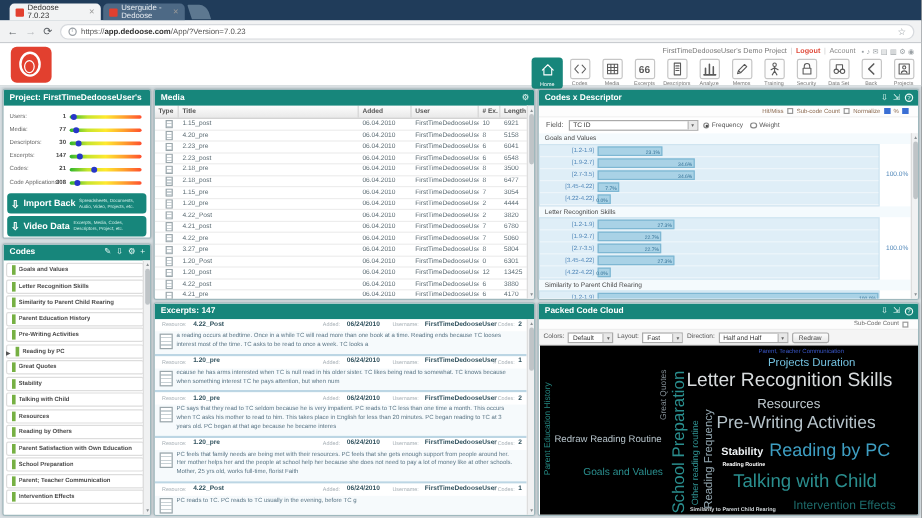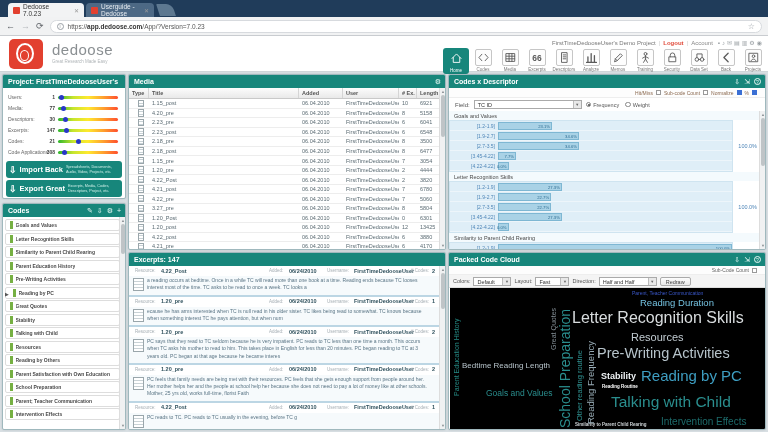--- a/index.html
+++ b/index.html
@@ -151,24 +151,20 @@
       <span id="url-text">https://<b>app.dedoose.com</b>/App/?Version=7.0.23</span>
       <span class="star" style="margin-left:auto;">☆</span>
     </div>
   </div>
 
   <div id="appheader">
     <div id="logo">
       <div class="ring1"></div>
       <div class="ring2"></div>
     </div>
-    <div id="brand">
-      <div class="name">dedoose</div>
-      <div class="tag">Great Research Made Easy</div>
-    </div>
     <div id="account-line">
       <span class="proj">FirstTimeDedooseUser's Demo Project</span>
       <span class="sep">|</span>
       <span class="logout">Logout</span>
       <span class="sep">|</span>
       <span>Account</span>
       <span id="account-icons"><span class="mini-ico" style="margin-left: 2px;">▪</span><span class="mini-ico" style="margin-left: 2px;">♪</span><span class="mini-ico" style="margin-left: 2px;">✉</span><span class="mini-ico" style="margin-left: 2px;">▤</span><span class="mini-ico" style="margin-left: 2px;">▥</span><span class="mini-ico" style="margin-left: 2px;">⚙</span><span class="mini-ico" style="margin-left: 2px;">◉</span></span>
     </div>
     <div id="navbar">
         <div class="nav-item active">
@@ -321,21 +317,21 @@
           </div>
         </div>
       </div>
     <div class="big-btn">
       <span class="dl">⇩</span>
       <span class="bmain">Import Back</span>
       <span class="bdesc">Spreadsheets, Documents, Audio, Video, Projects, etc.</span>
     </div>
     <div class="big-btn">
       <span class="dl">⇩</span>
-      <span class="bmain">Export Great</span>
+      <span class="bmain">Video Data</span>
       <span class="bdesc">Excerpts, Media, Codes, Descriptors, Project, etc.</span>
     </div>
   </div>
 
   <div class="panel" id="codes-panel">
     <div class="ptitle">
       <span>Codes</span>
       <span class="picons" id="codes-icons">
           <span>✎</span>
           <span>⇩</span>
@@ -857,33 +853,33 @@
         <span>Fast</span><span class="caret">▼</span>
       </div>
       <span class="clabel">Direction:</span>
       <div class="select" style="width:58px;">
         <span>Half and Half</span><span class="caret">▼</span>
       </div>
       <button class="btn">Redraw</button>
     </div>
     <div id="cloud">
         <span style="left: 182px; top: 3px; font-size: 5px; color: rgb(58, 87, 200);">Parent, Teacher Communication</span>
-        <span style="left: 190px; top: 10px; font-size: 9.5px; color: rgb(116, 194, 224);">Reading Duration</span>
+        <span style="left: 190px; top: 10px; font-size: 9.5px; color: rgb(116, 194, 224);">Projects Duration</span>
         <span style="left: 122px; top: 22px; font-size: 16px; color: rgb(216, 220, 222);">Letter Recognition Skills</span>
         <span style="left: 181px; top: 44px; font-size: 11px; color: rgb(194, 204, 210);">Resources</span>
         <span style="left: 147px; top: 58px; font-size: 14.5px; color: rgb(182, 195, 202);">Pre-Writing Activities</span>
         <span style="left: 151px; top: 84px; font-size: 9px; color: rgb(238, 242, 244); font-weight: bold;">Stability</span>
         <span style="left: 191px; top: 80px; font-size: 15px; color: rgb(62, 158, 194);">Reading by PC</span>
         <span style="left: 152px; top: 97px; font-size: 4.5px; color: rgb(255, 255, 255); font-weight: bold;">Reading Routine</span>
         <span style="left: 161px; top: 106px; font-size: 15.5px; color: rgb(42, 142, 142);">Talking with Child</span>
         <span style="left: 211px; top: 129px; font-size: 10px; color: rgb(29, 107, 107);">Intervention Effects</span>
         <span style="left: 125px; top: 135px; font-size: 4.5px; color: rgb(208, 214, 217); font-weight: bold;">Similarity to Parent Child Rearing</span>
         <span class="vert" style="left: 108px; top: 140px; font-size: 14px; color: rgb(42, 142, 142);">School Preparation</span>
         <span class="vert" style="left: 126px; top: 133px; font-size: 7.5px; color: rgb(47, 146, 146);">Other reading routine</span>
         <span class="vert" style="left: 136px; top: 136px; font-size: 9.5px; color: rgb(151, 171, 181);">Reading Frequency</span>
         <span class="vert" style="left: 100px; top: 62px; font-size: 7px; color: rgb(130, 141, 148);">Great Quotes</span>
         <span class="vert" style="left: 3px; top: 108px; font-size: 7px; color: rgb(37, 139, 133);">Parent Education History</span>
-        <span style="left: 12px; top: 74px; font-size: 8px; color: rgb(182, 195, 202);">Bedtime Reading Length</span>
+        <span style="left: 12px; top: 74px; font-size: 8px; color: rgb(182, 195, 202);">Redraw Reading Routine</span>
         <span style="left: 36px; top: 101px; font-size: 8.5px; color: rgb(42, 142, 142);">Goals and Values</span>
       </div>
   </div>
 
 </div>
 
 </body></html>

